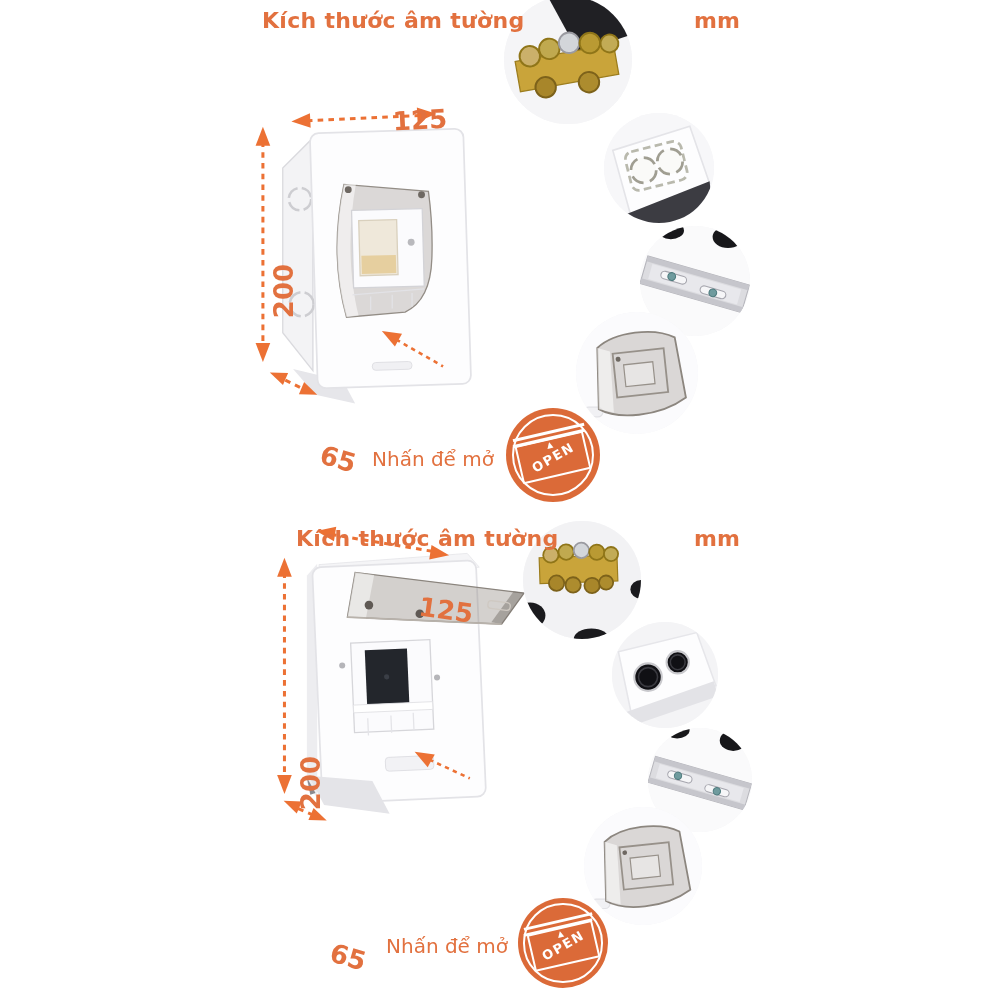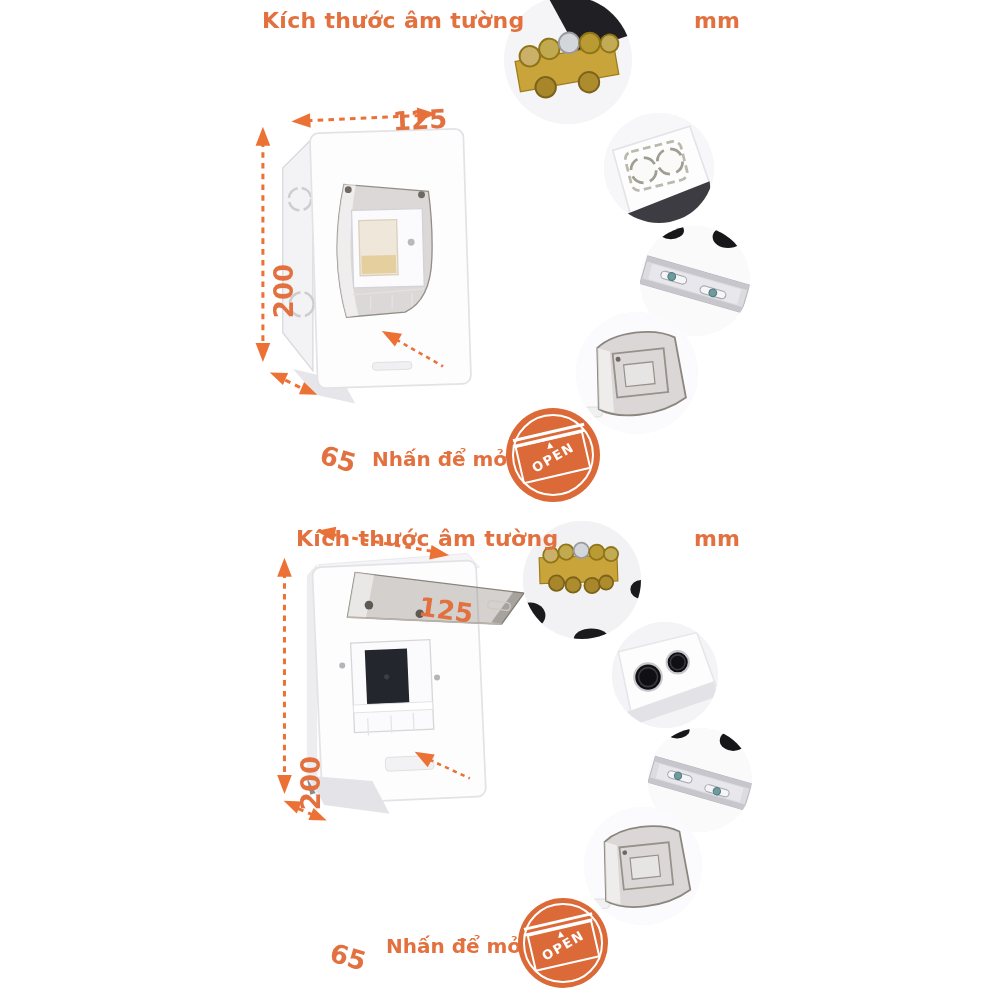--- a/index.html
+++ b/index.html
@@ -13,21 +13,21 @@
   body{font-family:"DejaVu Sans","Liberation Sans",sans-serif;}
   .canvas{position:relative;width:862px;height:1000px;background:var(--bg);overflow:hidden;}
   .layer-svg{position:absolute;inset:0;z-index:1;}
   .dim{stroke:var(--arrow);stroke-width:3.5;stroke-dasharray:6.5 6;fill:none;}
   .conn{stroke:var(--arrow);stroke-width:3;stroke-dasharray:5 5;fill:none;}
   .head{fill:var(--arrow);stroke:none;}
   .lbl{position:absolute;color:var(--accent);z-index:3;white-space:nowrap;}
   .title{font-size:22px;font-weight:600;letter-spacing:.3px;}
   .unit{font-size:22px;font-weight:700;}
   .dimnum{font-size:26px;font-weight:600;text-align:center;}
-  .hint{font-size:20px;font-weight:700;text-align:right;}
+  .hint{font-size:20px;font-weight:400;}
   .callout{position:absolute;margin:0;border-radius:50%;overflow:hidden;z-index:2;background:#f5f5f7;}
   .callout svg{display:block;width:100%;height:100%;}
   .badge{position:absolute;border-radius:50%;background:var(--badge);z-index:4;}
   .badge-ring{position:absolute;inset:6%;border:2.5px solid #fff;border-radius:50%;}
   .badge-line{position:absolute;background:#fff;height:2.5px;width:78%;left:6%;}
   .badge-line.l1{top:24%;transform:rotate(-13deg);}
   .badge-line.l2{top:31%;transform:rotate(-13deg);}
   .badge-card{position:absolute;left:13%;top:32%;width:74%;height:42%;border:2px solid #fff;border-radius:2px;transform:rotate(-13deg);display:flex;align-items:center;justify-content:center;}
   .badge-tri{position:absolute;top:1px;left:50%;transform:translateX(-50%);font-size:8px;color:#fff;line-height:1;}
   .badge-text{color:#fff;font-size:13px;font-weight:600;letter-spacing:1.5px;transform:rotate(-17deg);}

